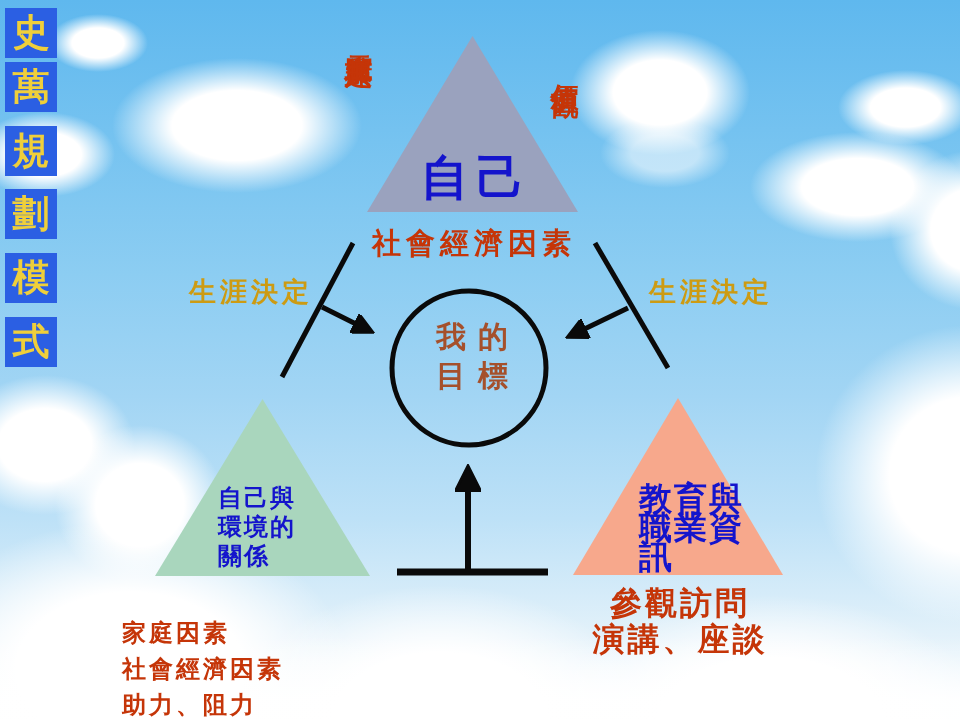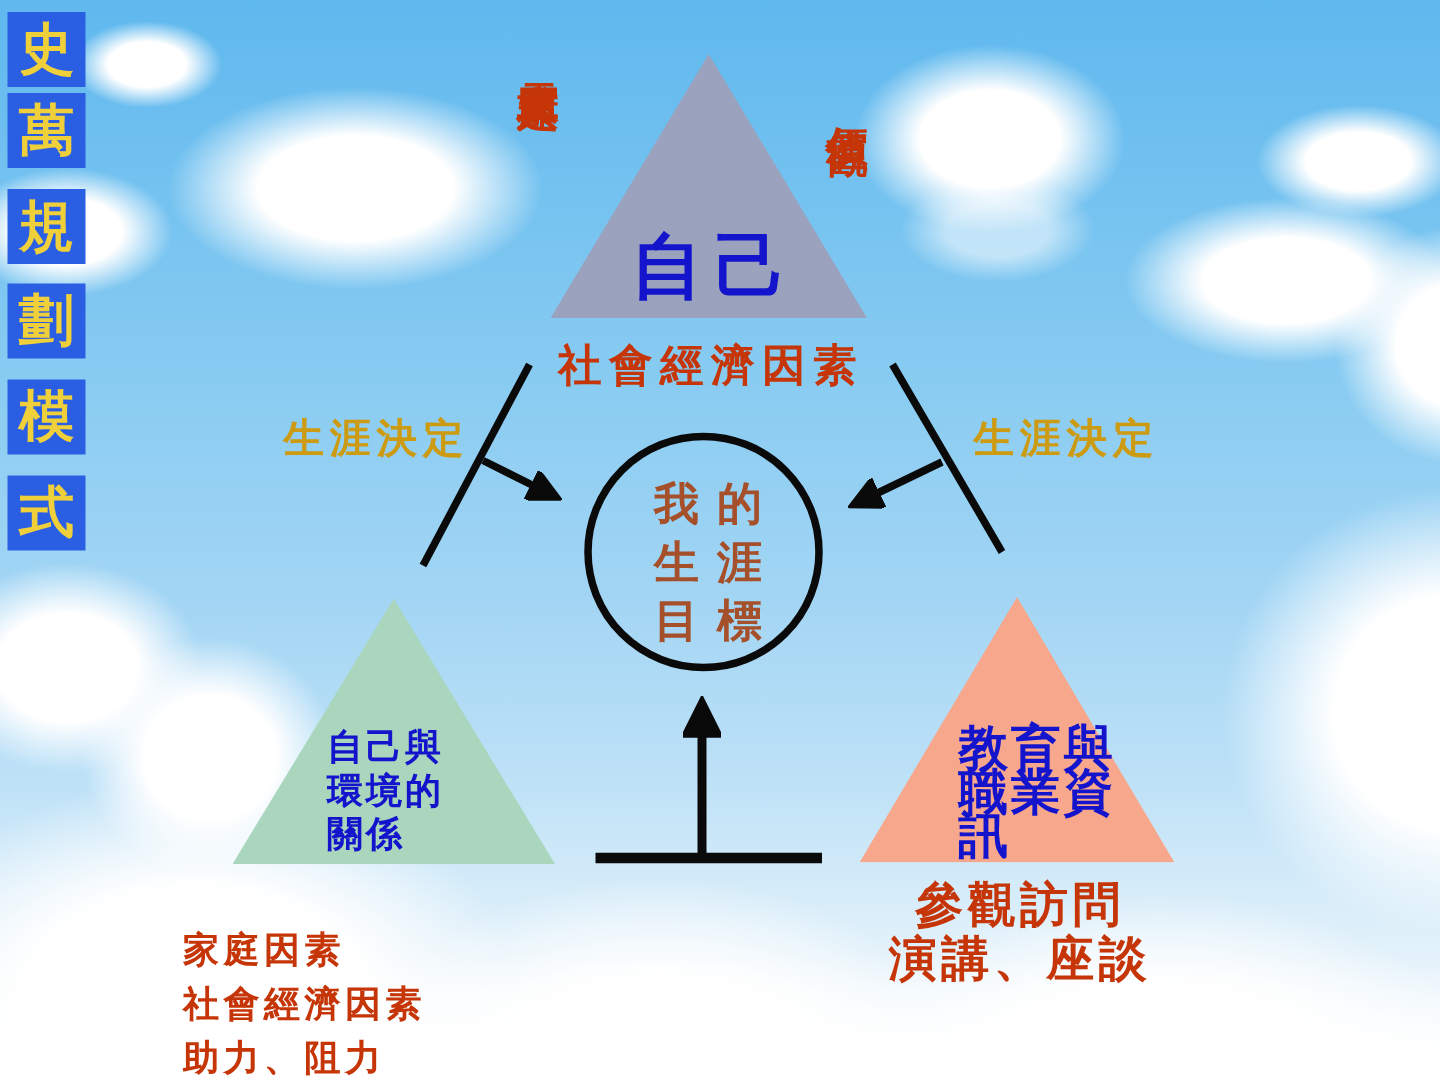--- a/index.html
+++ b/index.html
@@ -84,21 +84,20 @@
   <div class="lbl bluetxt" style="left:367px;top:146px;width:211px;text-align:center;font-size:48px;letter-spacing:8px;padding-left:8px;box-sizing:border-box;">自己</div>
   <div class="lbl red vert" style="left:339px;top:33px;height:165px;font-size:28px;letter-spacing:1px;">需求與興趣</div>
   <div class="lbl red vert" style="left:545px;top:62px;height:105px;font-size:28px;letter-spacing:3px;">價值觀</div>
   <div class="lbl red" style="left:372px;top:224px;width:200px;text-align:center;font-size:29px;letter-spacing:5px;">社會經濟因素</div>
 
   <div class="lbl gold" style="left:189px;top:274px;font-size:27px;letter-spacing:4px;">生涯決定</div>
   <div class="lbl gold" style="left:649px;top:274px;font-size:27px;letter-spacing:4px;">生涯決定</div>
 
   <div class="lbl" style="left:392px;top:317px;width:160px;text-align:center;font-size:30px;line-height:39px;letter-spacing:12px;padding-left:12px;box-sizing:border-box;color:var(--goal-text-brown);">
     <span style="display:block">我的</span>
-    <span style="display:block">生涯</span>
     <span style="display:block">目標</span>
   </div>
 
   <div class="lbl bluetxt" style="left:218px;top:484px;font-size:24px;line-height:29px;letter-spacing:2px;">
     <span style="display:block">自己與</span>
     <span style="display:block">環境的</span>
     <span style="display:block">關係</span>
   </div>
   <div class="lbl red" style="left:122px;top:581px;width:300px;text-align:left;font-size:24px;line-height:36px;letter-spacing:3px;margin-top:34px;">
     <span style="display:block">家庭因素</span>

